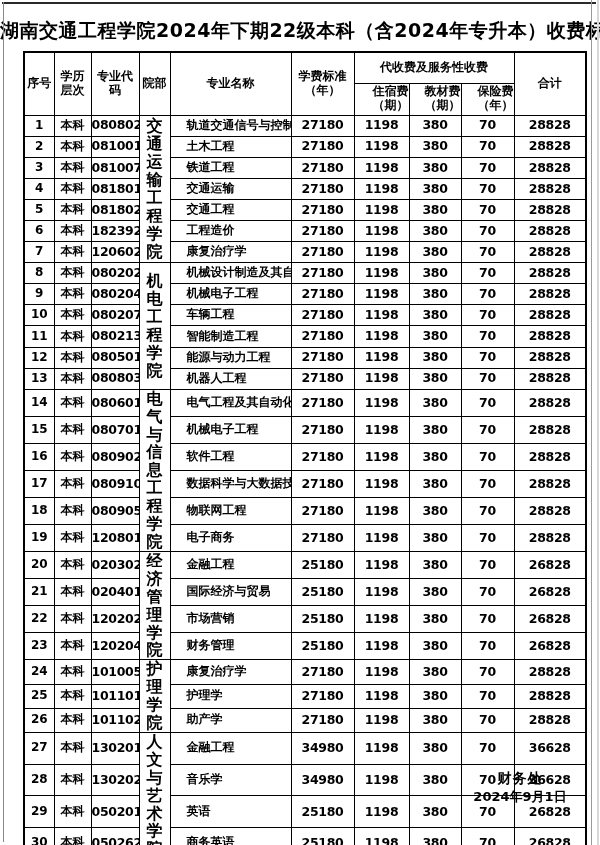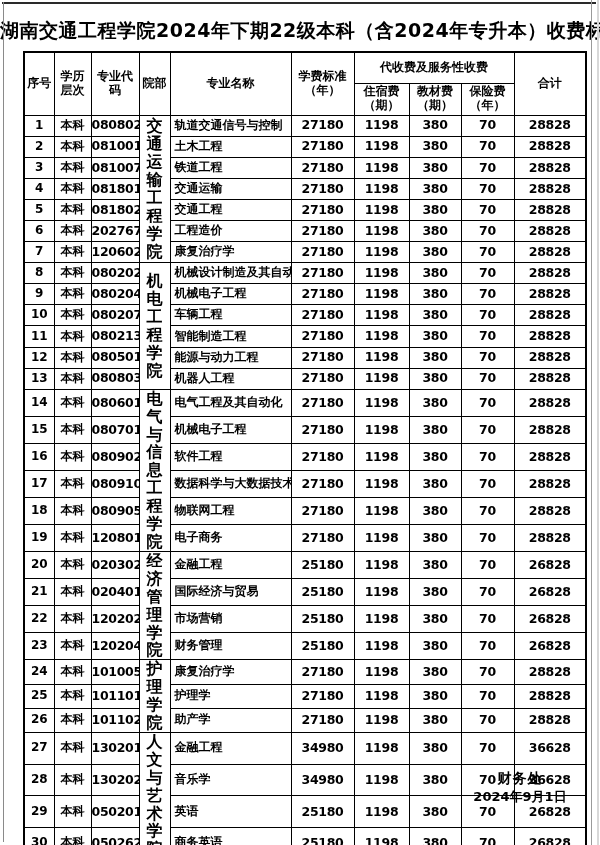--- a/index.html
+++ b/index.html
@@ -38,25 +38,25 @@
     font-weight: bold;
     text-align: center;
     vertical-align: middle;
     overflow: hidden;
     font-size: 12px;
     line-height: 1.15;
     padding: 0;
   }
   .fee-table thead th { white-space: pre-line; font-size: 12px; }
   .fee-table thead tr.h1 th { height: 31px; }
-  .fee-table thead tr.h2 th { height: 32px; }
+  .fee-table thead tr.h2 th { height: 32px; text-align: right; }
   .fee-table tbody tr { height: 21.1px; }
   .fee-table td.major {
     text-align: left;
-    padding-left: 4px;
+    padding-left: 16px;
     white-space: nowrap;
   }
   .fee-table td.dept {
     white-space: pre-line;
     font-size: 16px;
     line-height: 1.12;
     padding: 0 1px;
   }
   .fee-table td.num { font-size: 12.5px; letter-spacing: -0.3px; }
 
@@ -172,21 +172,21 @@
         <td class="major">交通工程</td>
         <td class="num">27180</td>
         <td class="num">1198</td>
         <td class="num">380</td>
         <td class="num">70</td>
         <td class="num">28828</td>
       </tr>
       <tr>
         <td>6</td>
         <td>本科</td>
-        <td class="num">202767</td>
+        <td class="num">182392</td>
         <td class="major">工程造价</td>
         <td class="num">27180</td>
         <td class="num">1198</td>
         <td class="num">380</td>
         <td class="num">70</td>
         <td class="num">28828</td>
       </tr>
       <tr>
         <td>7</td>
         <td>本科</td>

